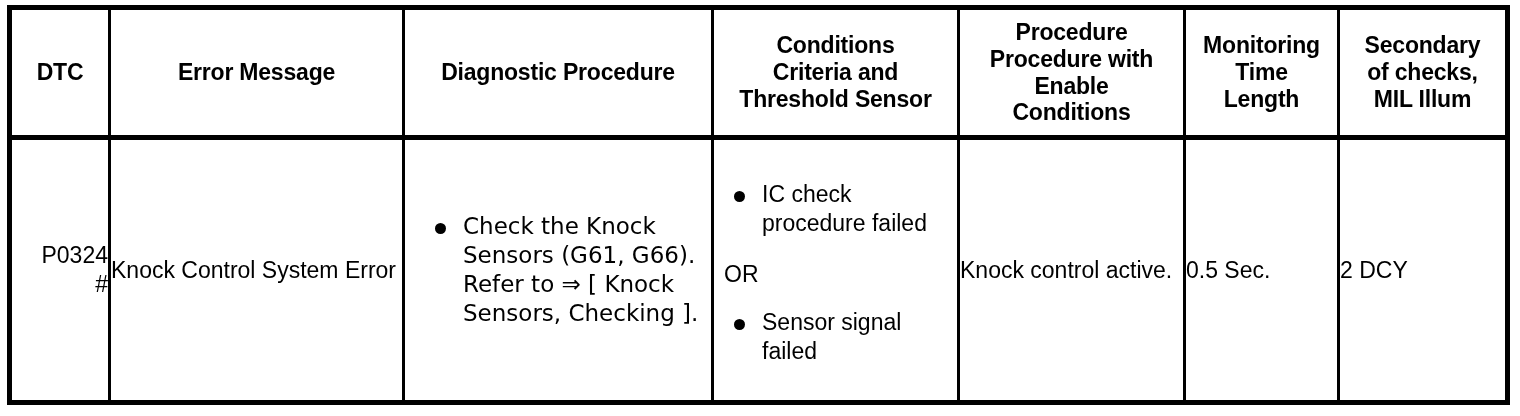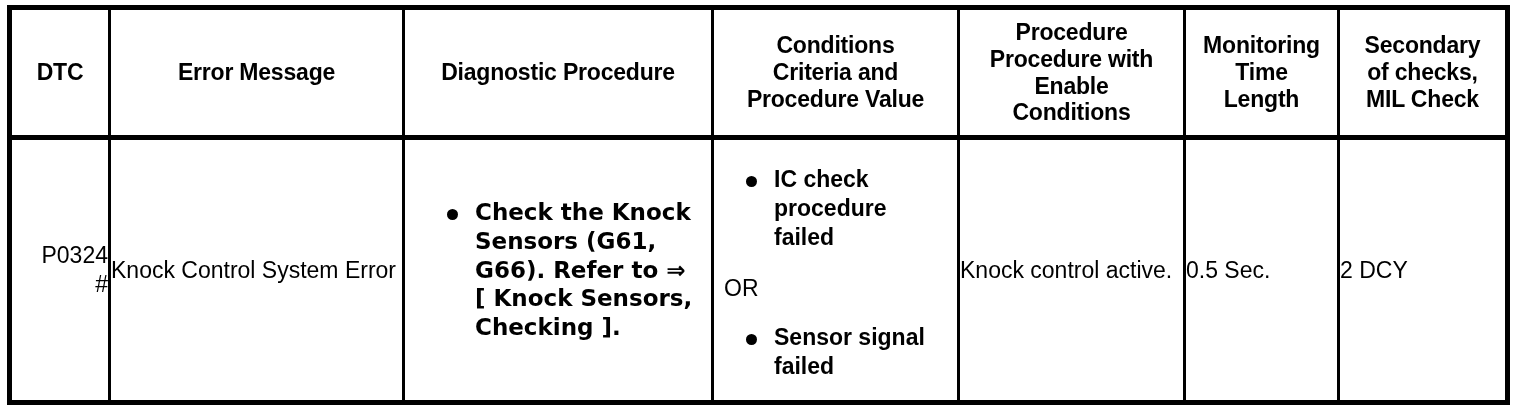--- a/index.html
+++ b/index.html
@@ -72,23 +72,22 @@
   col.c-mon      { width: 154px; }
   col.c-freq     { width: 169px; }
   .cell-pad-l    { padding: 0 6px 0 7px; }
 
   .center        { text-align: right; }
   .left          { text-align: left; }
 
   
   ul.bullets {
     list-style: none;
-    margin: 12px;
+    margin: 0;
     padding: 0;
-    font-weight: bold;
   }
   ul.bullets li {
     position: relative;
     padding-left: 44px;
     margin: 0;
   }
   ul.bullets li .dot {
     position: absolute;
     left: 16px;
     top: 11px;
@@ -134,37 +133,37 @@
         </th>
         <th>
           <span>Error Message</span>
         </th>
         <th>
           <span>Diagnostic Procedure</span>
         </th>
         <th>
           <div>Conditions</div>
           <div>Criteria and</div>
-          <div>Procedure Value</div>
+          <div>Threshold Sensor</div>
         </th>
         <th>
           <div>Procedure</div>
           <div>Procedure with</div>
           <div>Enable</div>
           <div>Conditions</div>
         </th>
         <th>
           <div>Monitoring</div>
           <div>Time</div>
           <div>Length</div>
         </th>
         <th>
           <div>Secondary</div>
           <div>of checks,</div>
-          <div>MIL Check</div>
+          <div>MIL Illum</div>
         </th>
       </tr>
     </thead>
     <tbody>
       <tr>
         <td class="center">
           <div>P0324</div>
           <div>#</div>
         </td>
         <td class="left cell-pad-l">

